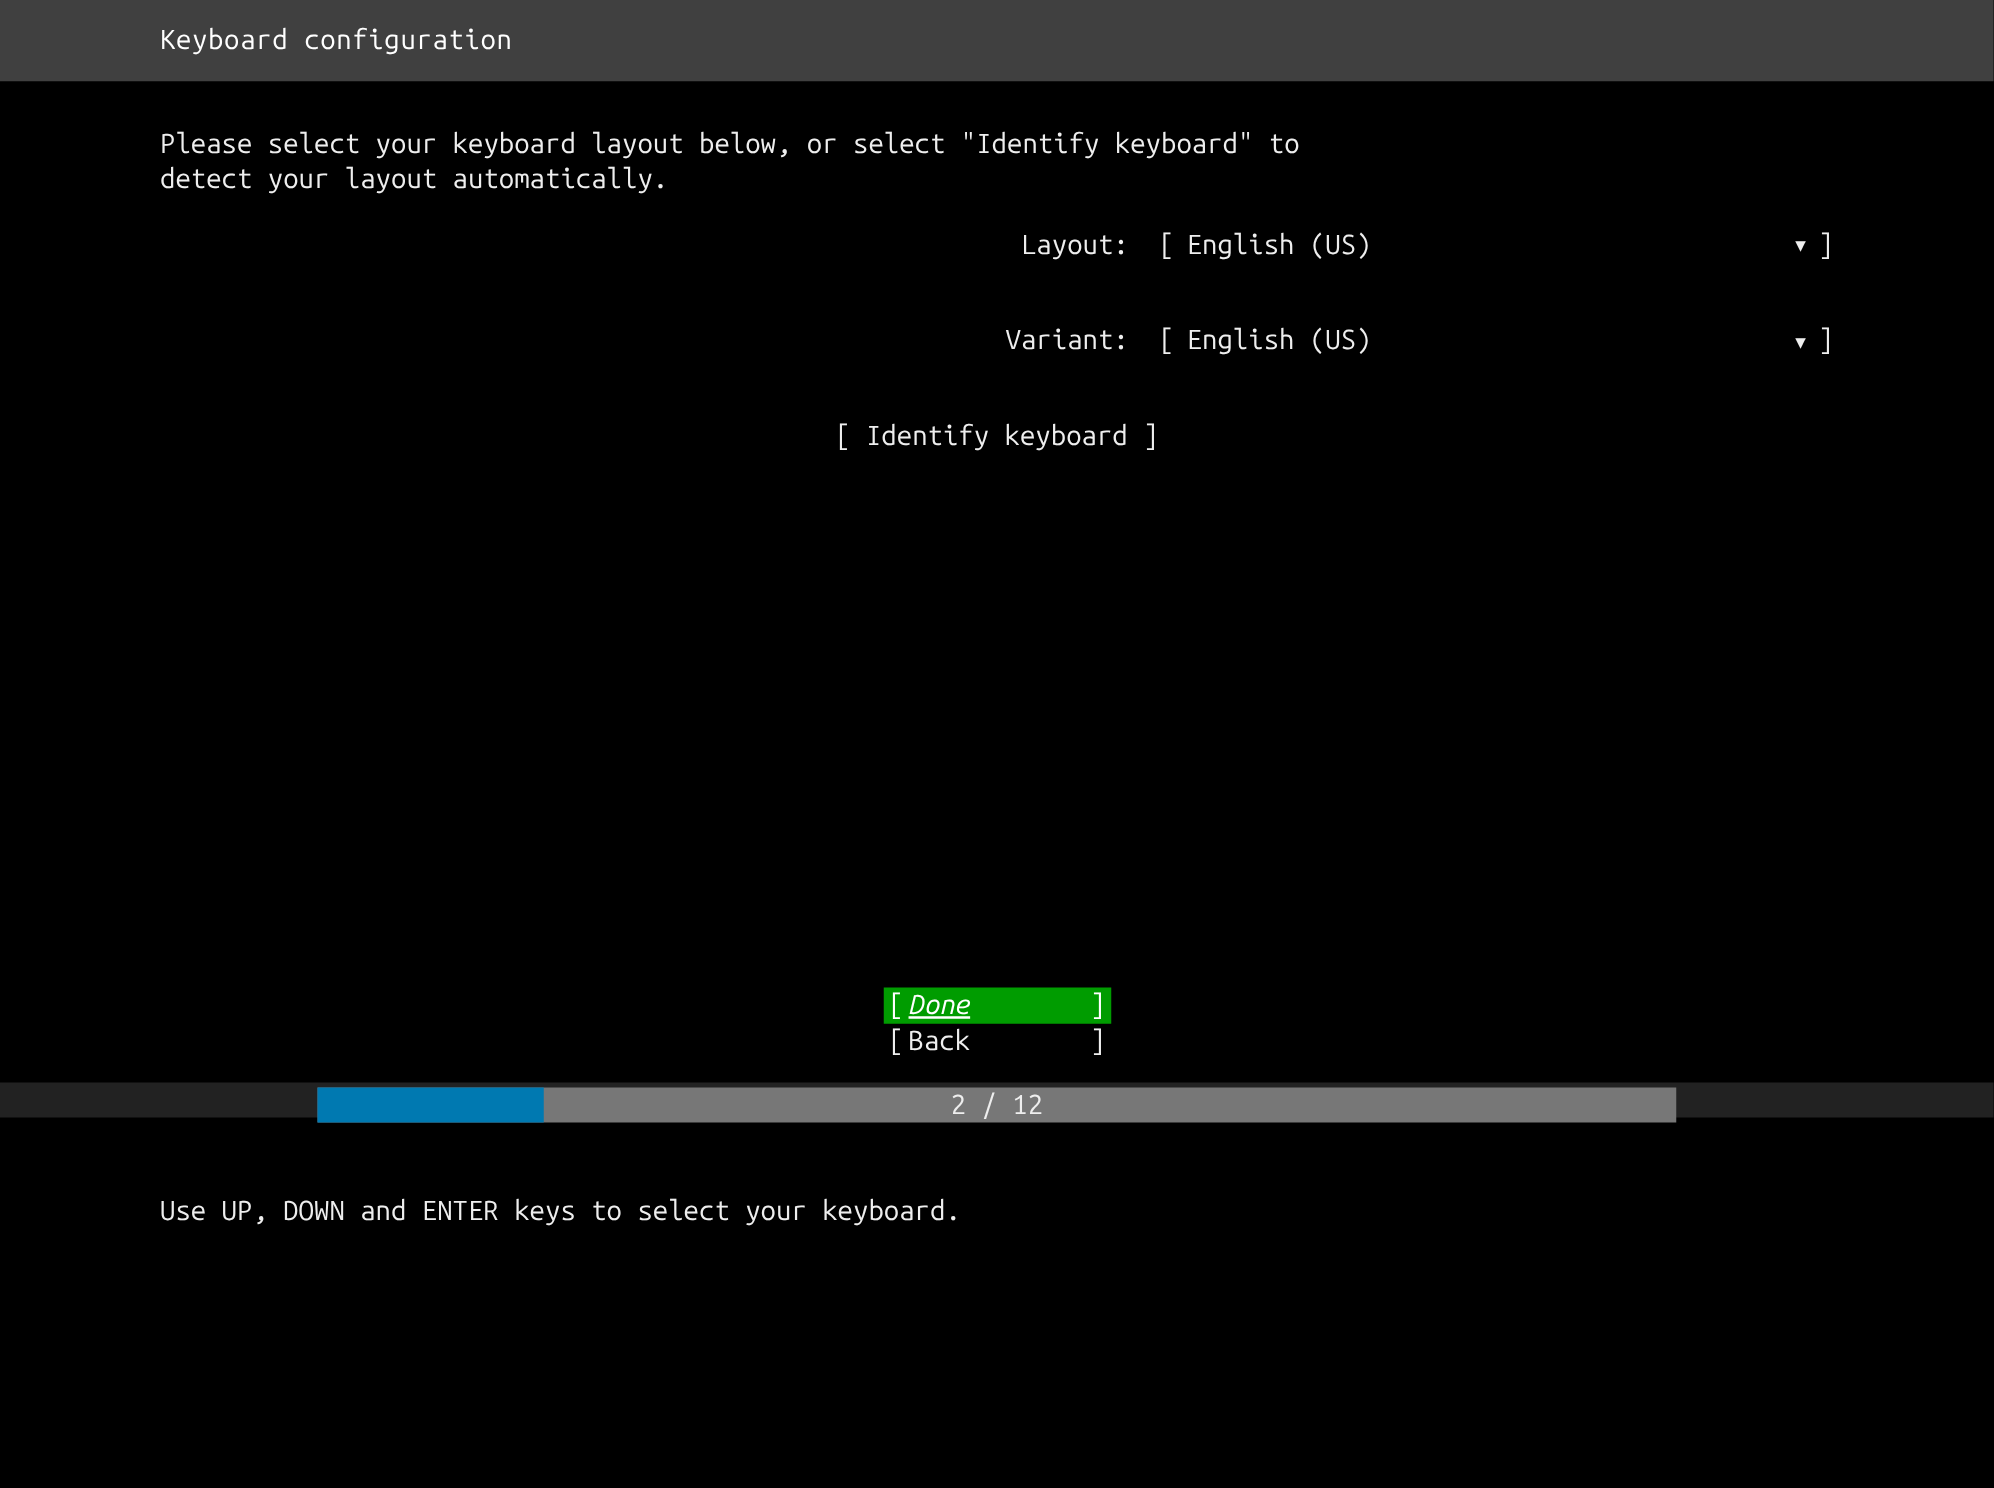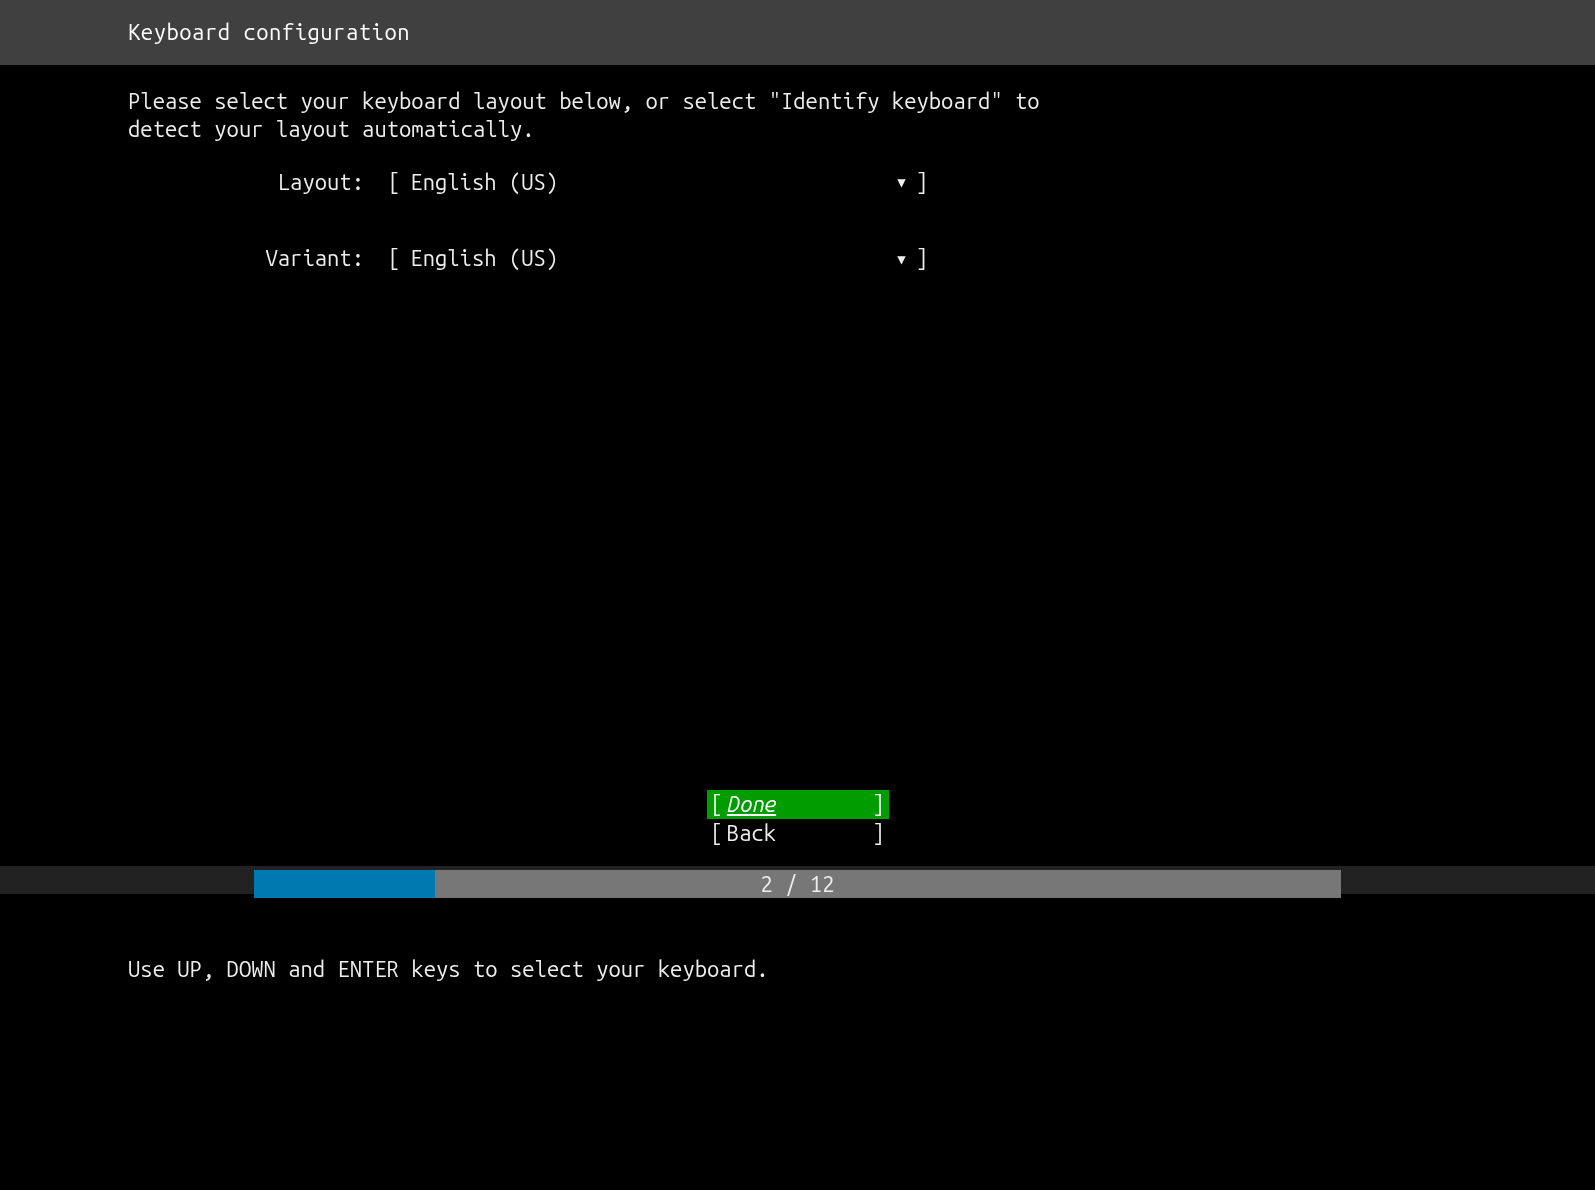--- a/index.html
+++ b/index.html
@@ -14,30 +14,31 @@
       overflow: hidden;
       position: relative;
     }
     .header {
       background: #404040;
       color: #fff;
       padding: 18px 0 18px 128px;
       letter-spacing: 0.5px;
     }
     .content {
-      padding: 22px 128px 0 128px;
+      padding: 36px 128px 0 128px;
     }
     .instruction {
       white-space: pre-line;
       margin-bottom: 24px;
     }
     .field-row {
       display: flex;
       align-items: center;
       margin-bottom: 48px;
+      justify-content: flex-end;
     }
     .field-label {
       width: 260px;
       text-align: right;
       padding-right: 24px;
     }
     .field-value {
       display: inline-flex;
       align-items: center;
       width: 540px;
@@ -141,20 +142,25 @@
   <div class="field-row">
     <div class="field-label">Variant:</div>
     <div class="field-value">
       <span class="bracket">[</span>
       <span class="field-text">English (US)</span>
       <span class="dropdown-arrow">▼</span>
       <span class="bracket">]</span>
     </div>
   </div>
 
+  <div class="identify-row">
+    <span class="identify-btn">
+      <span>[ </span><span>Identify keyboard</span><span> ]</span>
+    </span>
+  </div>
 </div>
 
 <div class="footer-buttons">
   <div class="btn selected">
     <span>[</span>
     <span class="btn-label" style="flex:1;text-align:left;font-style:italic;">Done</span>
     <span>]</span>
   </div>
   <div class="btn">
     <span>[</span>

